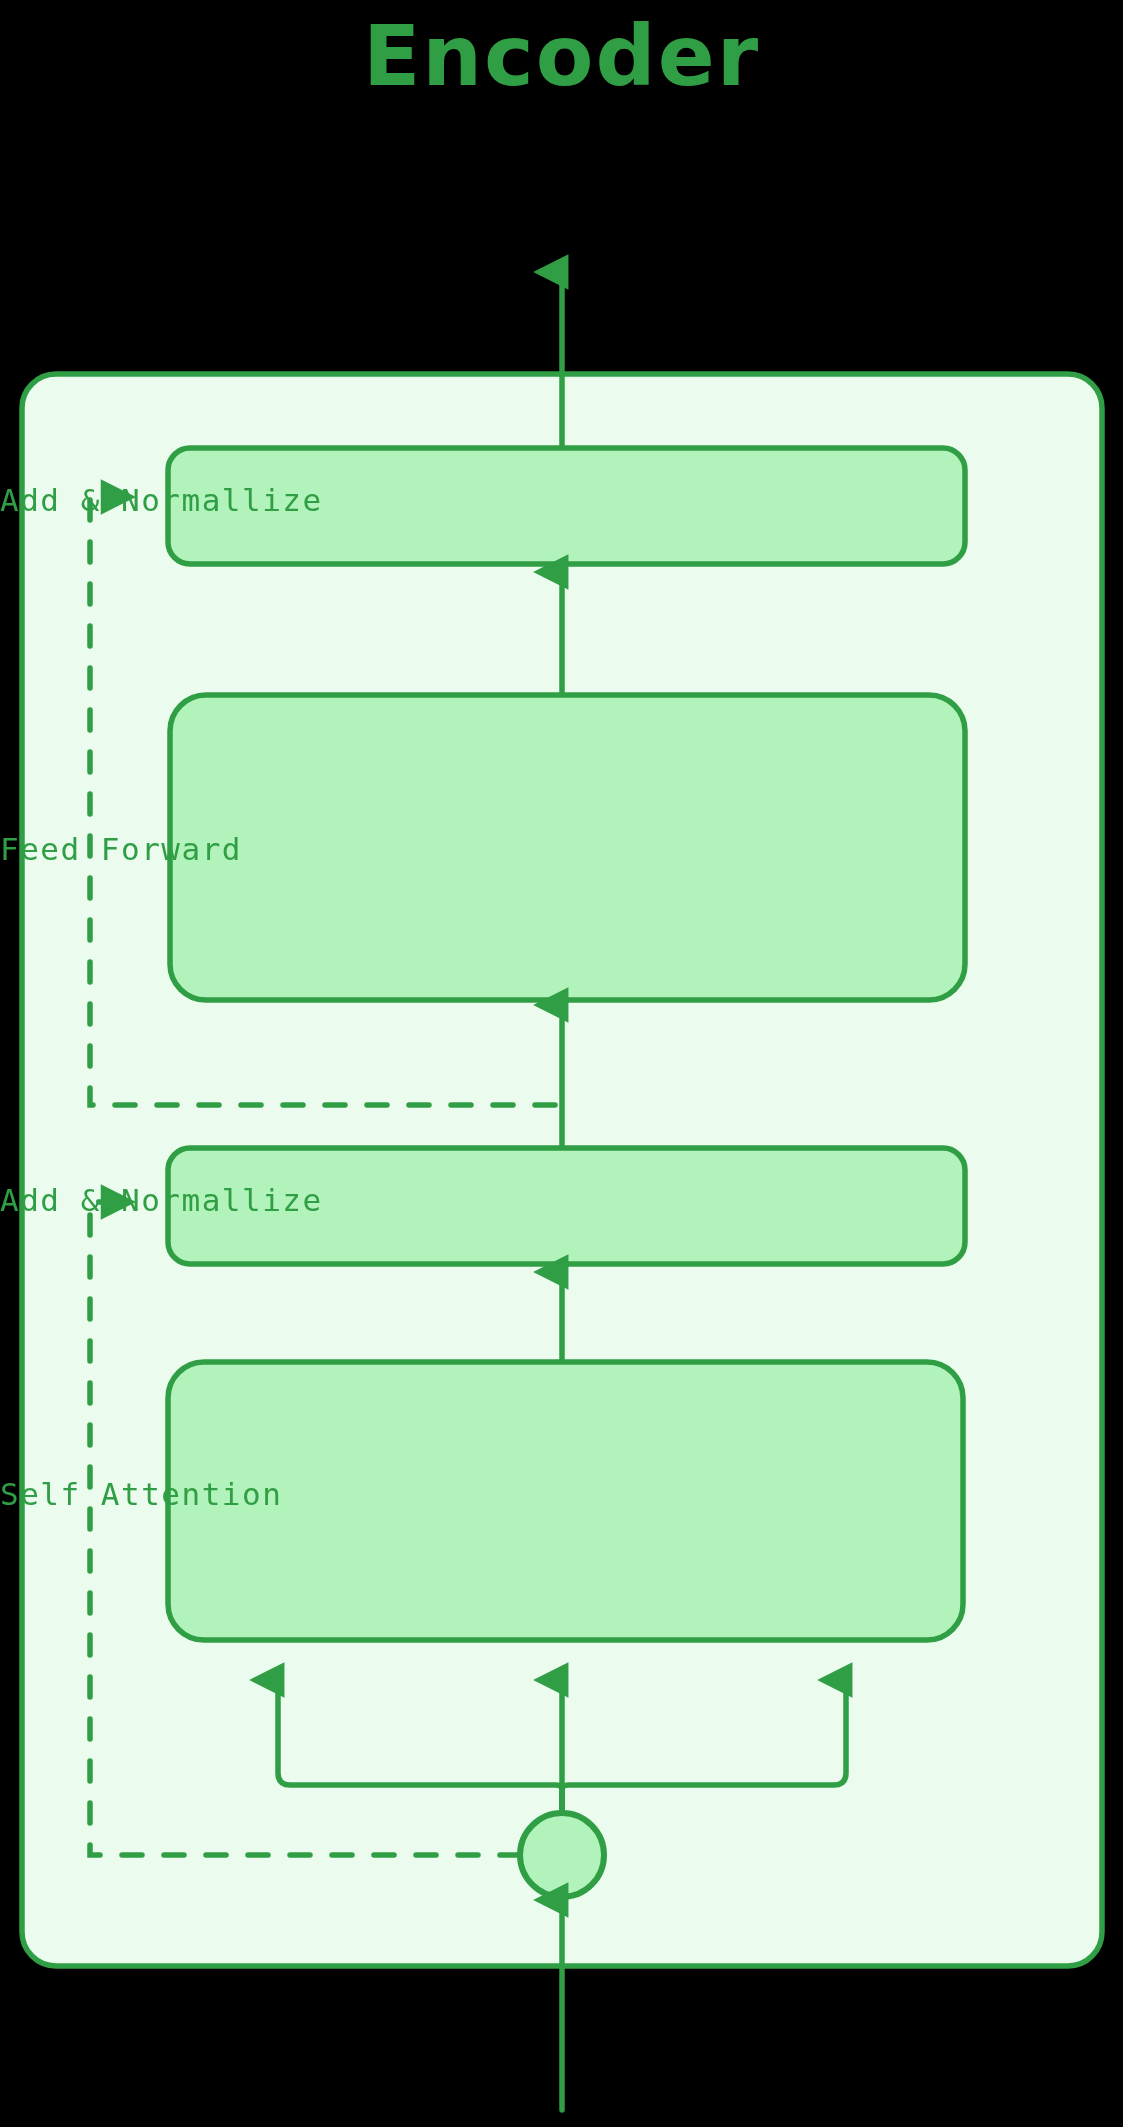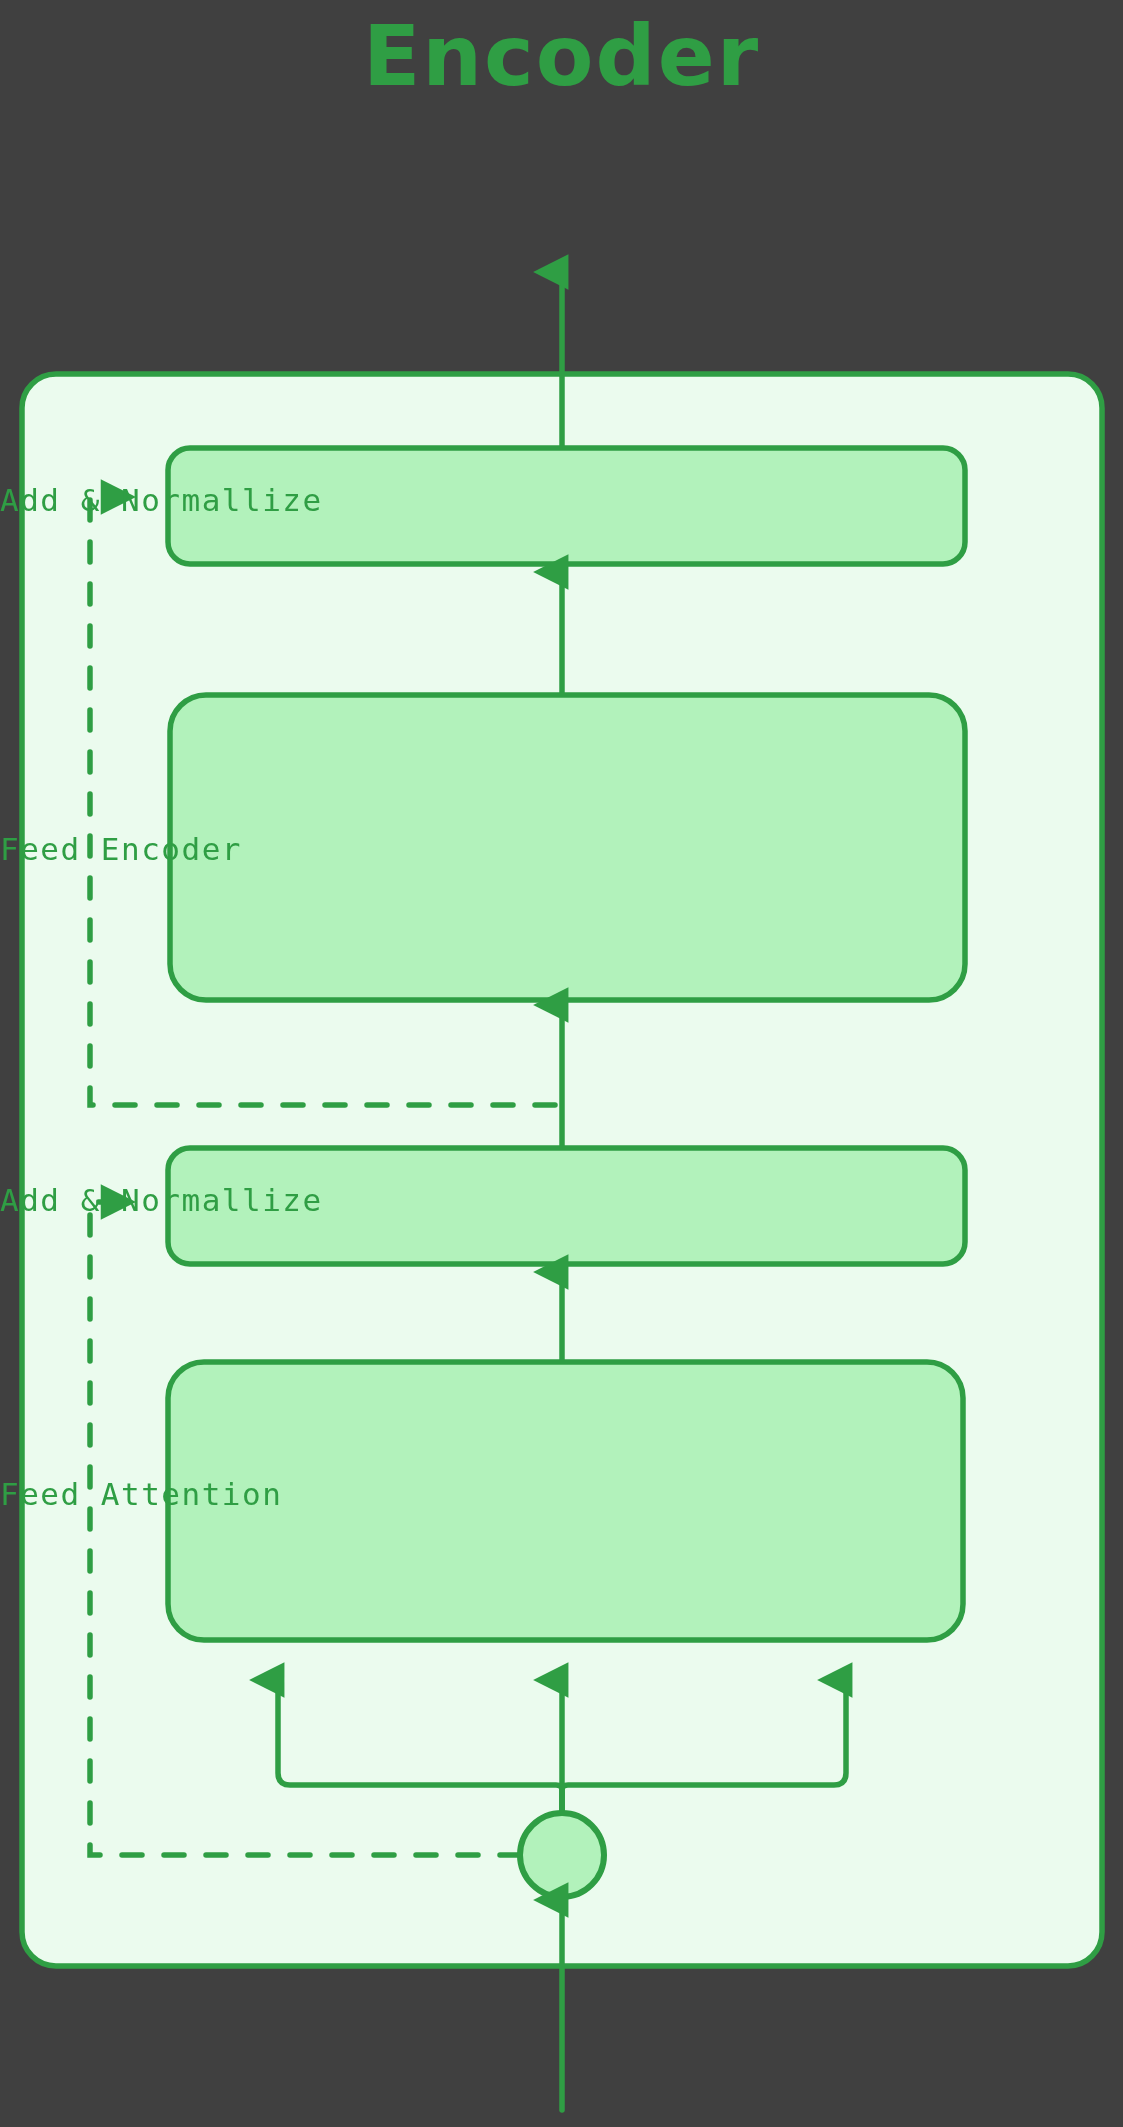--- a/index.html
+++ b/index.html
@@ -10,21 +10,21 @@
   body {
     width: 1123px;
     height: 2127px;
     overflow: hidden;
     font-family: "DejaVu Sans", sans-serif;
   }
   #diagram-root {
     position: relative;
     width: 1123px;
     height: 2127px;
-    background: #404040;
+    background: #000000;
   }
   svg#scene {
     position: absolute;
     top: 0; left: 0;
     width: 1123px;
     height: 2127px;
     display: block;
   }
   .diagram-title {
     position: absolute;
@@ -100,19 +100,19 @@
 
     <circle cx="562" cy="1855" r="42" fill="#b2f2bb" stroke="#2f9e44" stroke-width="6"></circle>
 
     <line x1="562" y1="2110" x2="562" y2="1900" stroke="#2f9e44" stroke-width="5.5" stroke-linecap="round" marker-end="url(#arrow-up)"></line>
   </svg>
 
   <div class="diagram-title">Encoder</div>
 
   <div class="node-label lbl-addnorm-top">Add &amp; Normallize</div>
 
-  <div class="node-label lbl-feedforward">Feed Encoder</div>
+  <div class="node-label lbl-feedforward">Feed Forward</div>
 
   <div class="node-label lbl-addnorm-bot">Add &amp; Normallize</div>
 
-  <div class="node-label lbl-selfatt">Feed Attention</div>
+  <div class="node-label lbl-selfatt">Self Attention</div>
 
 </div>
 
 </body></html>

